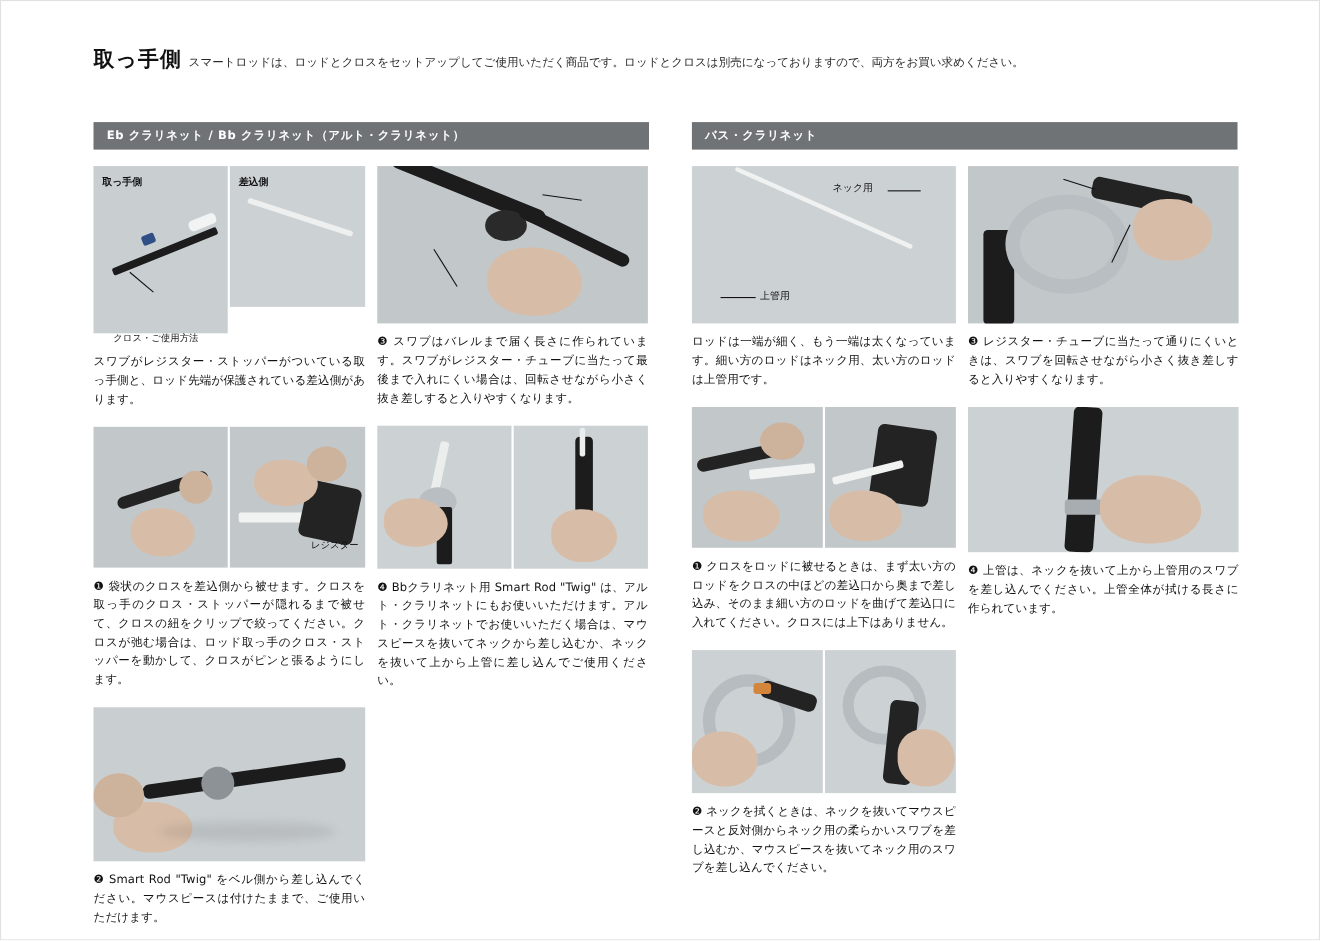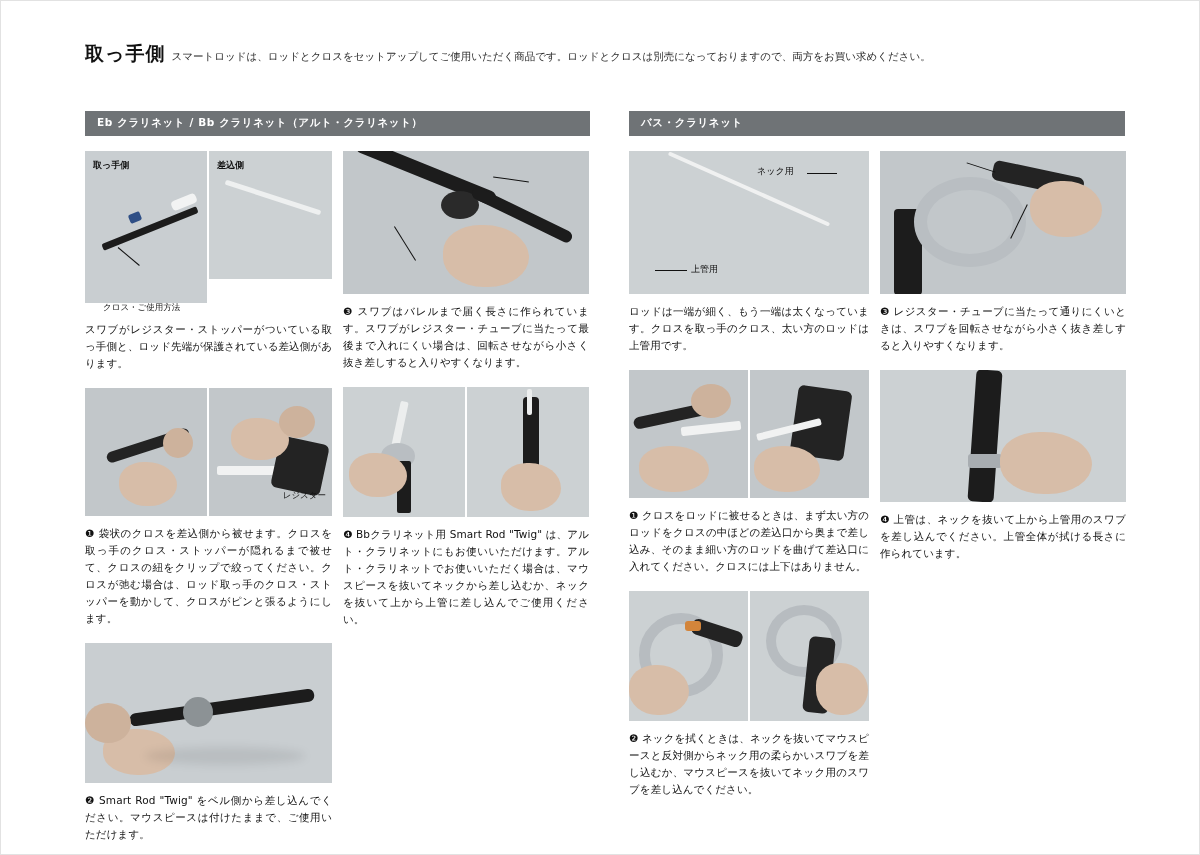--- a/index.html
+++ b/index.html
@@ -206,21 +206,21 @@
       <div class="subcol w240">
 
         <div class="photo grey3" style="width:240px;height:143px;">
           <div class="rod-white" style="left:32px;top:36px;width:176px;height:4px;background:#f0f1f1;transform:rotate(24deg);"></div>
           <div class="txt-in" style="left:128px;top:14px;">ネック用</div>
           <div class="arrow-line" style="left:178px;top:22px;width:30px;"></div>
           <div class="txt-in" style="left:62px;top:112px;">上管用</div>
           <div class="arrow-line" style="left:26px;top:119px;width:32px;"></div>
         </div>
 
-        <div class="caption">ロッドは一端が細く、もう一端は太くなっています。クロスを取っ手のクロス、太い方のロッドは上管用です。</div>
+        <div class="caption">ロッドは一端が細く、もう一端は太くなっています。細い方のロッドはネック用、太い方のロッドは上管用です。</div>
 
         <div class="gap"></div>
 
         <div class="photo-split">
           <div class="photo grey2" style="width:119px;height:128px;">
             <div class="cloth" style="left:4px;top:40px;width:78px;height:12px;transform:rotate(-12deg);"></div>
             <div class="rod-white" style="left:52px;top:54px;width:60px;height:9px;background:#f1f2f2;transform:rotate(-6deg);"></div>
             <div class="hand" style="left:10px;top:76px;width:70px;height:46px;"></div>
             <div class="hand2" style="left:62px;top:14px;width:40px;height:34px;"></div>
           </div>

